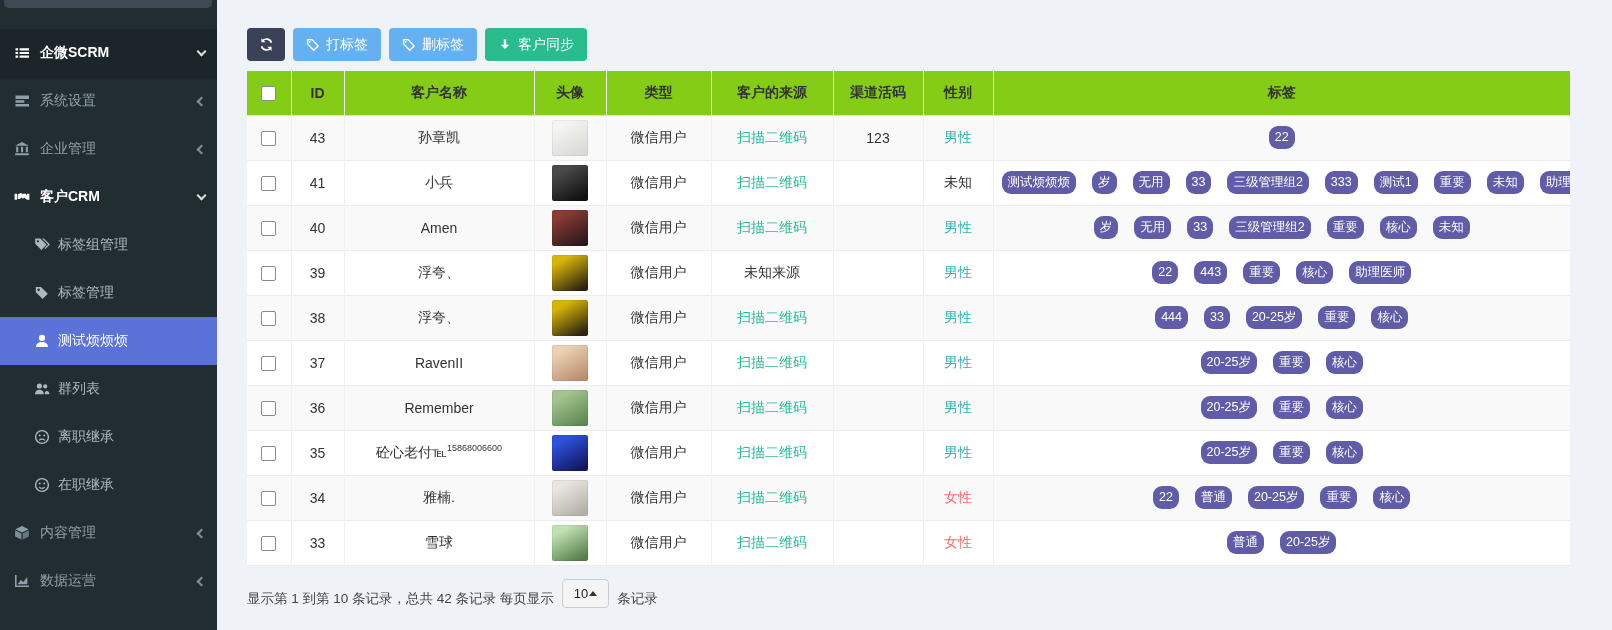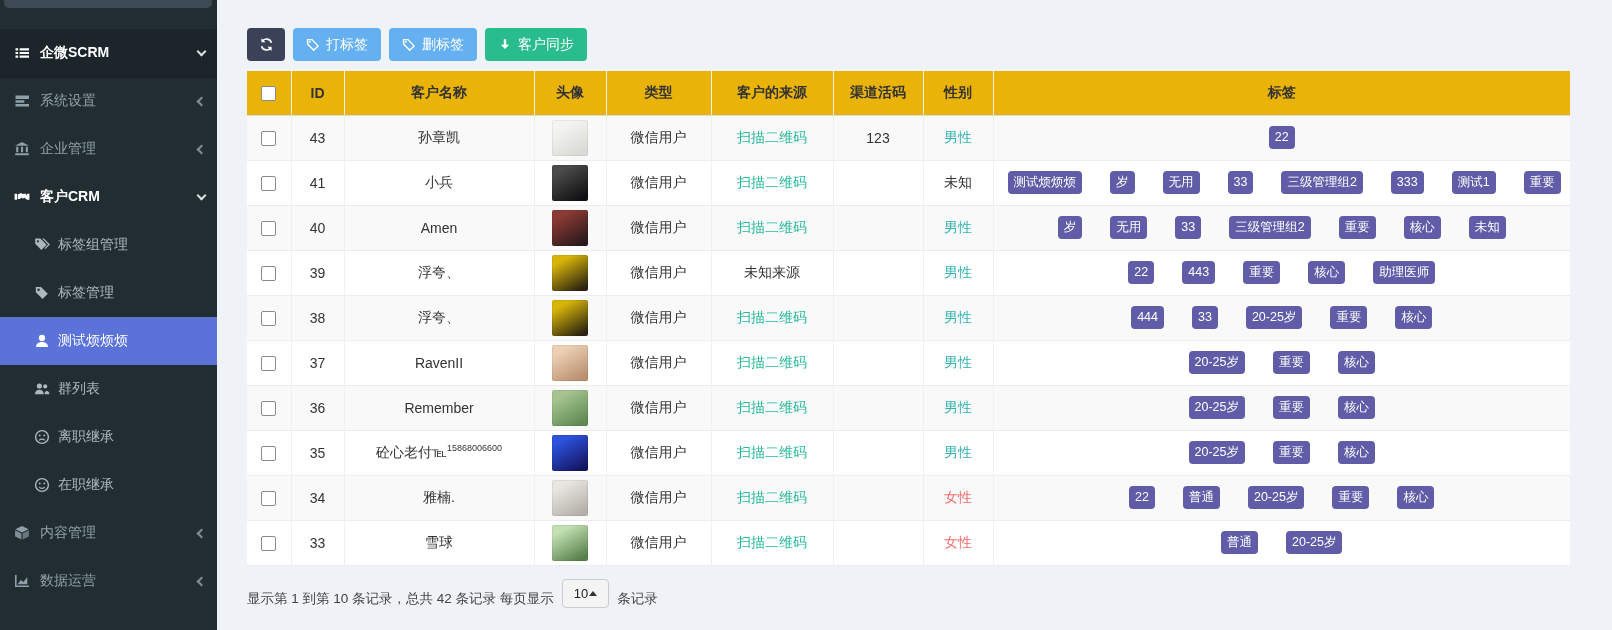--- a/index.html
+++ b/index.html
@@ -31,32 +31,32 @@
 
   
   .main{flex:1;position:relative;padding:28px 54px 0 30px}
   .toolbar{display:flex;gap:8px;margin-bottom:10px}
   .btn{height:33px;border:none;border-radius:4px;color:#fff;font-size:14px;display:inline-flex;align-items:center;gap:6px;padding:0 13px;cursor:pointer;font-family:inherit}
   .btn svg{display:block}
   .btn.refresh{width:38px;justify-content:center;background:var(--dark-btn);padding:0}
 
   table{width:1323px;border-collapse:collapse;table-layout:fixed;background:#fff}
   th,td{text-align:center;font-size:14px;color:#333;border-right:1px solid #f1f1f1;overflow:hidden}
-  th{height:44px;font-weight:bold;border-bottom:1px solid #dcdcdc;background:#eab308}
+  th{height:44px;font-weight:bold;border-bottom:1px solid #dcdcdc;background:#84cc16}
   td{height:45px}
   tbody tr{border-bottom:1px solid #ececec}
   tbody tr:nth-child(odd){background:#f9f9f9}
   th:last-child,td:last-child{border-right:none}
   .cbx{width:15px;height:15px;border:1px solid #8a8a8a;border-radius:2px;background:#fff;display:inline-block;vertical-align:middle;cursor:pointer}
   .avatar{width:36px;height:36px;border-radius:2px;display:inline-block;vertical-align:middle;box-shadow:0 0 0 1px rgba(0,0,0,.06) inset}
   .src-green{color:var(--green)}
   .g-male{color:var(--male)}
   .g-female{color:var(--female)}
   .tagcell{white-space:nowrap}
-  .tag{display:inline-block;background:var(--tag-bg);color:#fff;font-size:12.5px;line-height:1;padding:5px 6px;border-radius:4px;margin:0 14px;vertical-align:middle}
+  .tag{display:inline-block;background:var(--tag-bg);color:#fff;font-size:12.5px;line-height:1;padding:5px 6px;border-radius:9px;margin:0 8px;vertical-align:middle}
   sup.phone{font-size:9px;vertical-align:super;letter-spacing:0}
 
   .tfooter{display:flex;align-items:flex-end;gap:8px;margin-top:13px;font-size:13.5px;color:#444}
   .page-size{display:inline-flex;align-items:center;gap:1px;border:1px solid #ccc;border-radius:4px;background:#f4f4f4;padding:6px 11px;font-size:13px;color:#222;cursor:pointer}
   .tri-up{width:0;height:0;border-left:4px solid transparent;border-right:4px solid transparent;border-bottom:5px solid #333;display:inline-block}
 </style>
 </head>
 <body>
 
 <aside class="sidebar">

